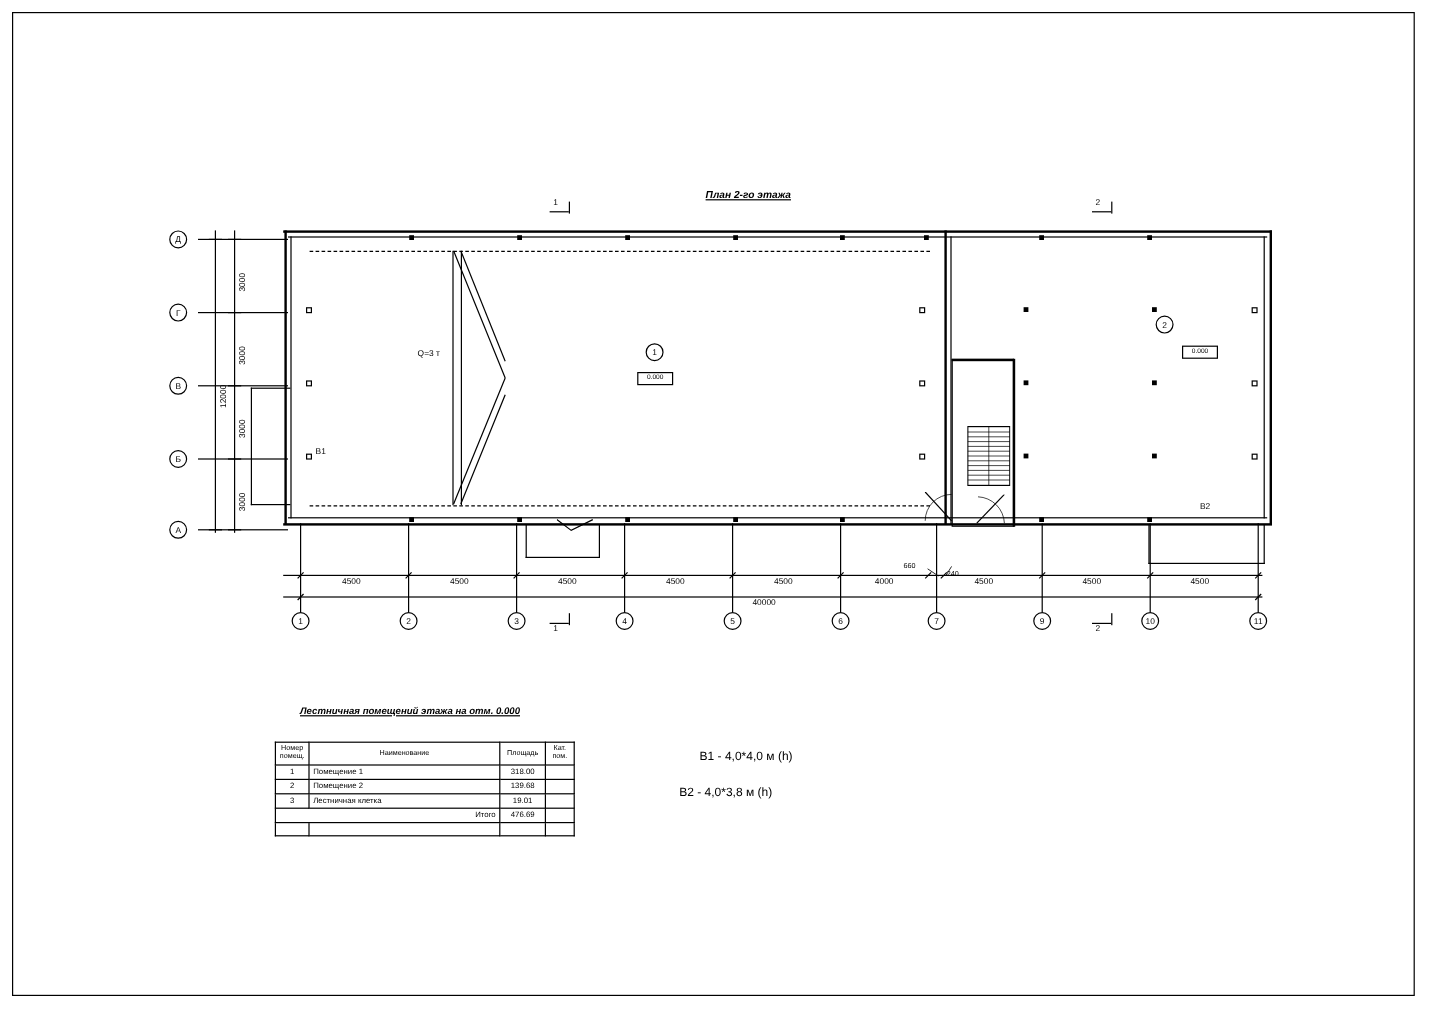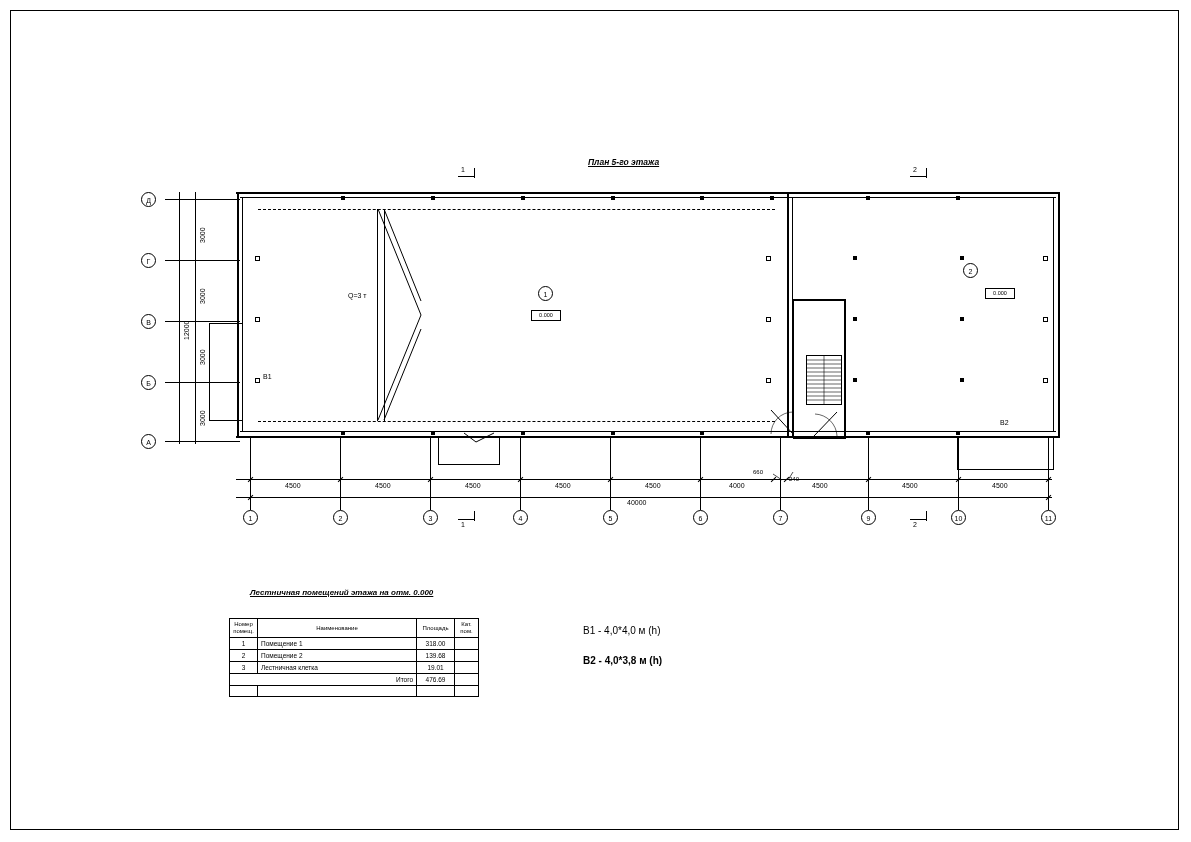--- a/index.html
+++ b/index.html
@@ -137,21 +137,21 @@
 
   
   .secmark { position: absolute; }
 </style>
 </head>
 <body>
 
 <div id="sheet">
   <div class="frame"></div>
 
-  <div class="title" style="left:588px; top:157px;">План 5-го этажа</div>
+  <div class="title" style="left:588px; top:157px;">План 2-го этажа</div>
 
   <div class="secmark">
     <div class="hline" style="left:458px; top:176px; width:16px;"></div>
     <div class="vline" style="left:474px; top:168px; height:10px;"></div>
     <div class="t" style="left:461px; top:166px;">1</div>
   </div>
   <div class="secmark">
     <div class="hline" style="left:910px; top:176px; width:16px;"></div>
     <div class="vline" style="left:926px; top:168px; height:10px;"></div>
     <div class="t" style="left:913px; top:166px;">2</div>
@@ -399,15 +399,15 @@
       <tr>
         <td></td>
         <td></td>
         <td></td>
         <td></td>
       </tr>
     </tbody>
   </table>
 
   <div class="note" style="left:583px; top:625px;">В1 -  4,0*4,0 м (h)</div>
-  <div class="note" style="left:583px; top:655px;font-weight:bold;">В2 - 4,0*3,8 м (h)</div>
+  <div class="note" style="left:566px; top:655px;">В2 - 4,0*3,8 м (h)</div>
 
 </div>
 
 </body></html>

